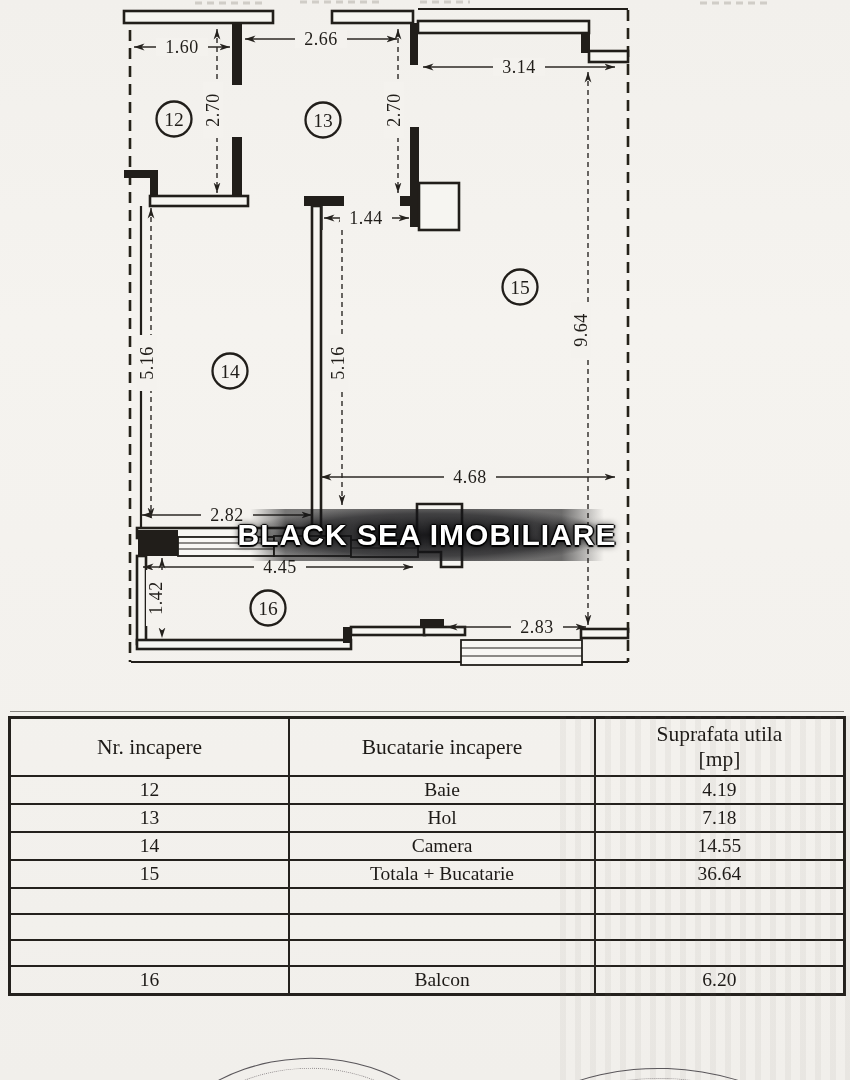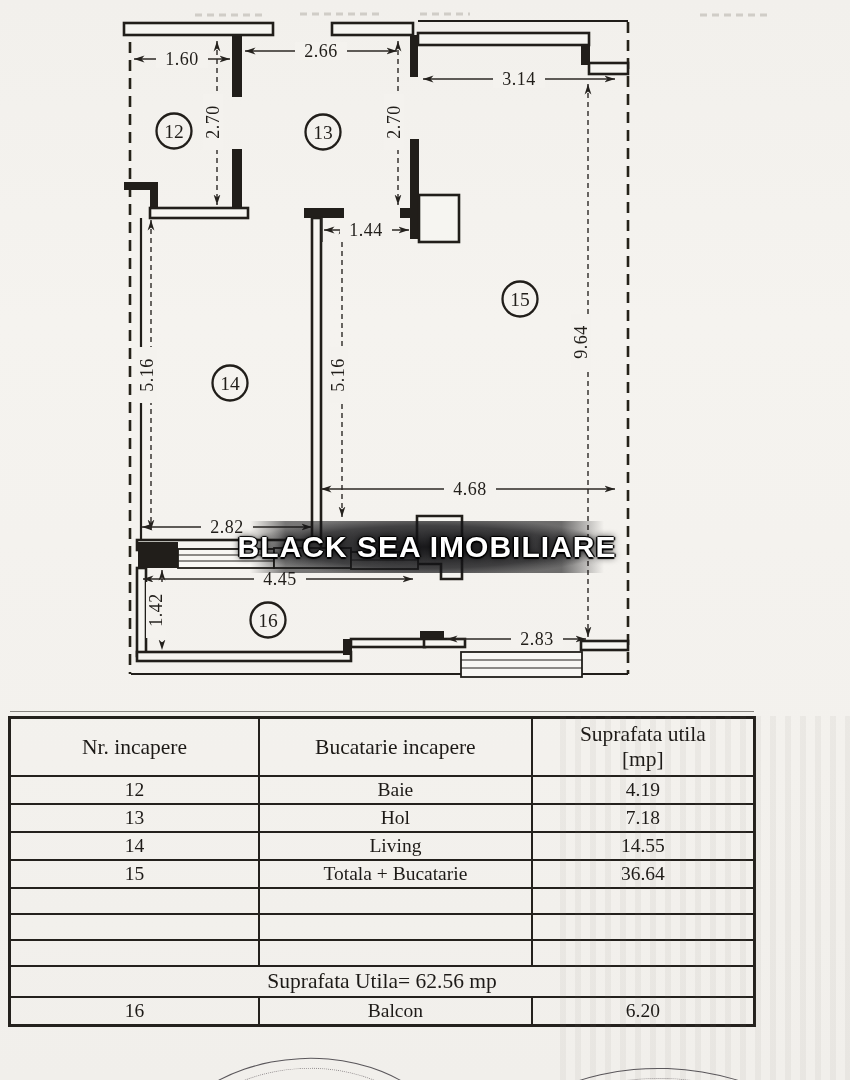--- a/index.html
+++ b/index.html
@@ -1,21 +1,21 @@
 <!DOCTYPE html>
 <html><head>
 <meta charset="utf-8">
 <style>
   html,body { margin:0; padding:0; }
   .page {
     position:relative; width:850px; height:1080px; overflow:hidden;
     background:linear-gradient(180deg,#f2f0ec 0%, #f5f3ef 30%, #f3f1ed 70%, #f1efeb 100%);
     font-family:"Liberation Serif", serif; color:#1d1a17;
   }
-  .plan { position:absolute; left:0; top:12px; width:850px; height:700px; }
+  .plan { position:absolute; left:0; top:0; width:850px; height:700px; }
   .plan svg { position:absolute; left:0; top:0; }
 
   
   .w    { fill:#f6f5f1; stroke:#211e1a; stroke-width:2.6px; }
   .ws   { fill:#211e1a; stroke:none; }
   .thin { fill:none; stroke:#211e1a; stroke-width:2.2px; }
   .dash { fill:none; stroke:#252219; stroke-width:2.6px; stroke-dasharray:11 7; }
   .dim  { fill:none; stroke:#2c2925; stroke-width:1.4px; }
   .dimd { fill:none; stroke:#2c2925; stroke-width:1.4px; stroke-dasharray:5 4; }
   .lbl  { fill:#f4f2ee; stroke:none; }
@@ -29,21 +29,21 @@
     position:absolute; left:250px; top:509px; width:354px; height:52px;
     display:flex; align-items:center; justify-content:center;
     font-family:"Liberation Sans", sans-serif; font-weight:bold; font-size:30px;
     letter-spacing:1px; color:#ffffff; white-space:nowrap;
     background:
       radial-gradient(ellipse 62% 68% at 50% 50%, rgba(14,14,17,.88), rgba(24,24,27,.55) 60%, rgba(40,40,42,0) 84%),
       linear-gradient(90deg, rgba(18,18,20,0) 0%, rgba(18,18,20,.55) 10%, rgba(18,18,20,.6) 88%, rgba(18,18,20,0) 100%);
     text-shadow: -1.5px 0 1px #000, 1.5px 0 1px #000, 0 -1.5px 1px #000, 0 1.5px 1px #000, 0 0 7px rgba(0,0,0,.95);
   }
 
-  .table-wrap { position:absolute; left:8px; top:716px; width:748px; }
+  .table-wrap { position:absolute; left:8px; top:716px; width:838px; }
   .table-wrap::before {
     content:""; position:absolute; top:-5px; left:2px; right:2px;
     border-top:1.7px solid rgba(45,42,36,.55);
   }
   table.areas {
     width:100%; border-collapse:collapse; table-layout:fixed;
     border:3.6px solid #24211d;
   }
   table.areas th, table.areas td {
     border:2.4px solid #24211d; text-align:center; vertical-align:middle;
@@ -252,21 +252,21 @@
           <td>Baie</td>
           <td>4.19</td>
         </tr>
         <tr>
           <td>13</td>
           <td>Hol</td>
           <td>7.18</td>
         </tr>
         <tr>
           <td>14</td>
-          <td>Living</td>
+          <td>Camera</td>
           <td>14.55</td>
         </tr>
         <tr>
           <td>15</td>
           <td>Totala + Bucatarie</td>
           <td>36.64</td>
         </tr>
         <tr class="row-empty">
           <td></td>
           <td></td>
@@ -275,23 +275,20 @@
         <tr class="row-empty">
           <td></td>
           <td></td>
           <td></td>
         </tr>
         <tr class="row-empty">
           <td></td>
           <td></td>
           <td></td>
         </tr>
-        <tr class="row-merged">
-          <td colspan="3">Suprafata Utila= 62.56 mp</td>
-        </tr>
         <tr>
           <td>16</td>
           <td>Balcon</td>
           <td>6.20</td>
         </tr>
       </tbody>
     </table>
   </div>
 
   <div class="streaks"></div>

